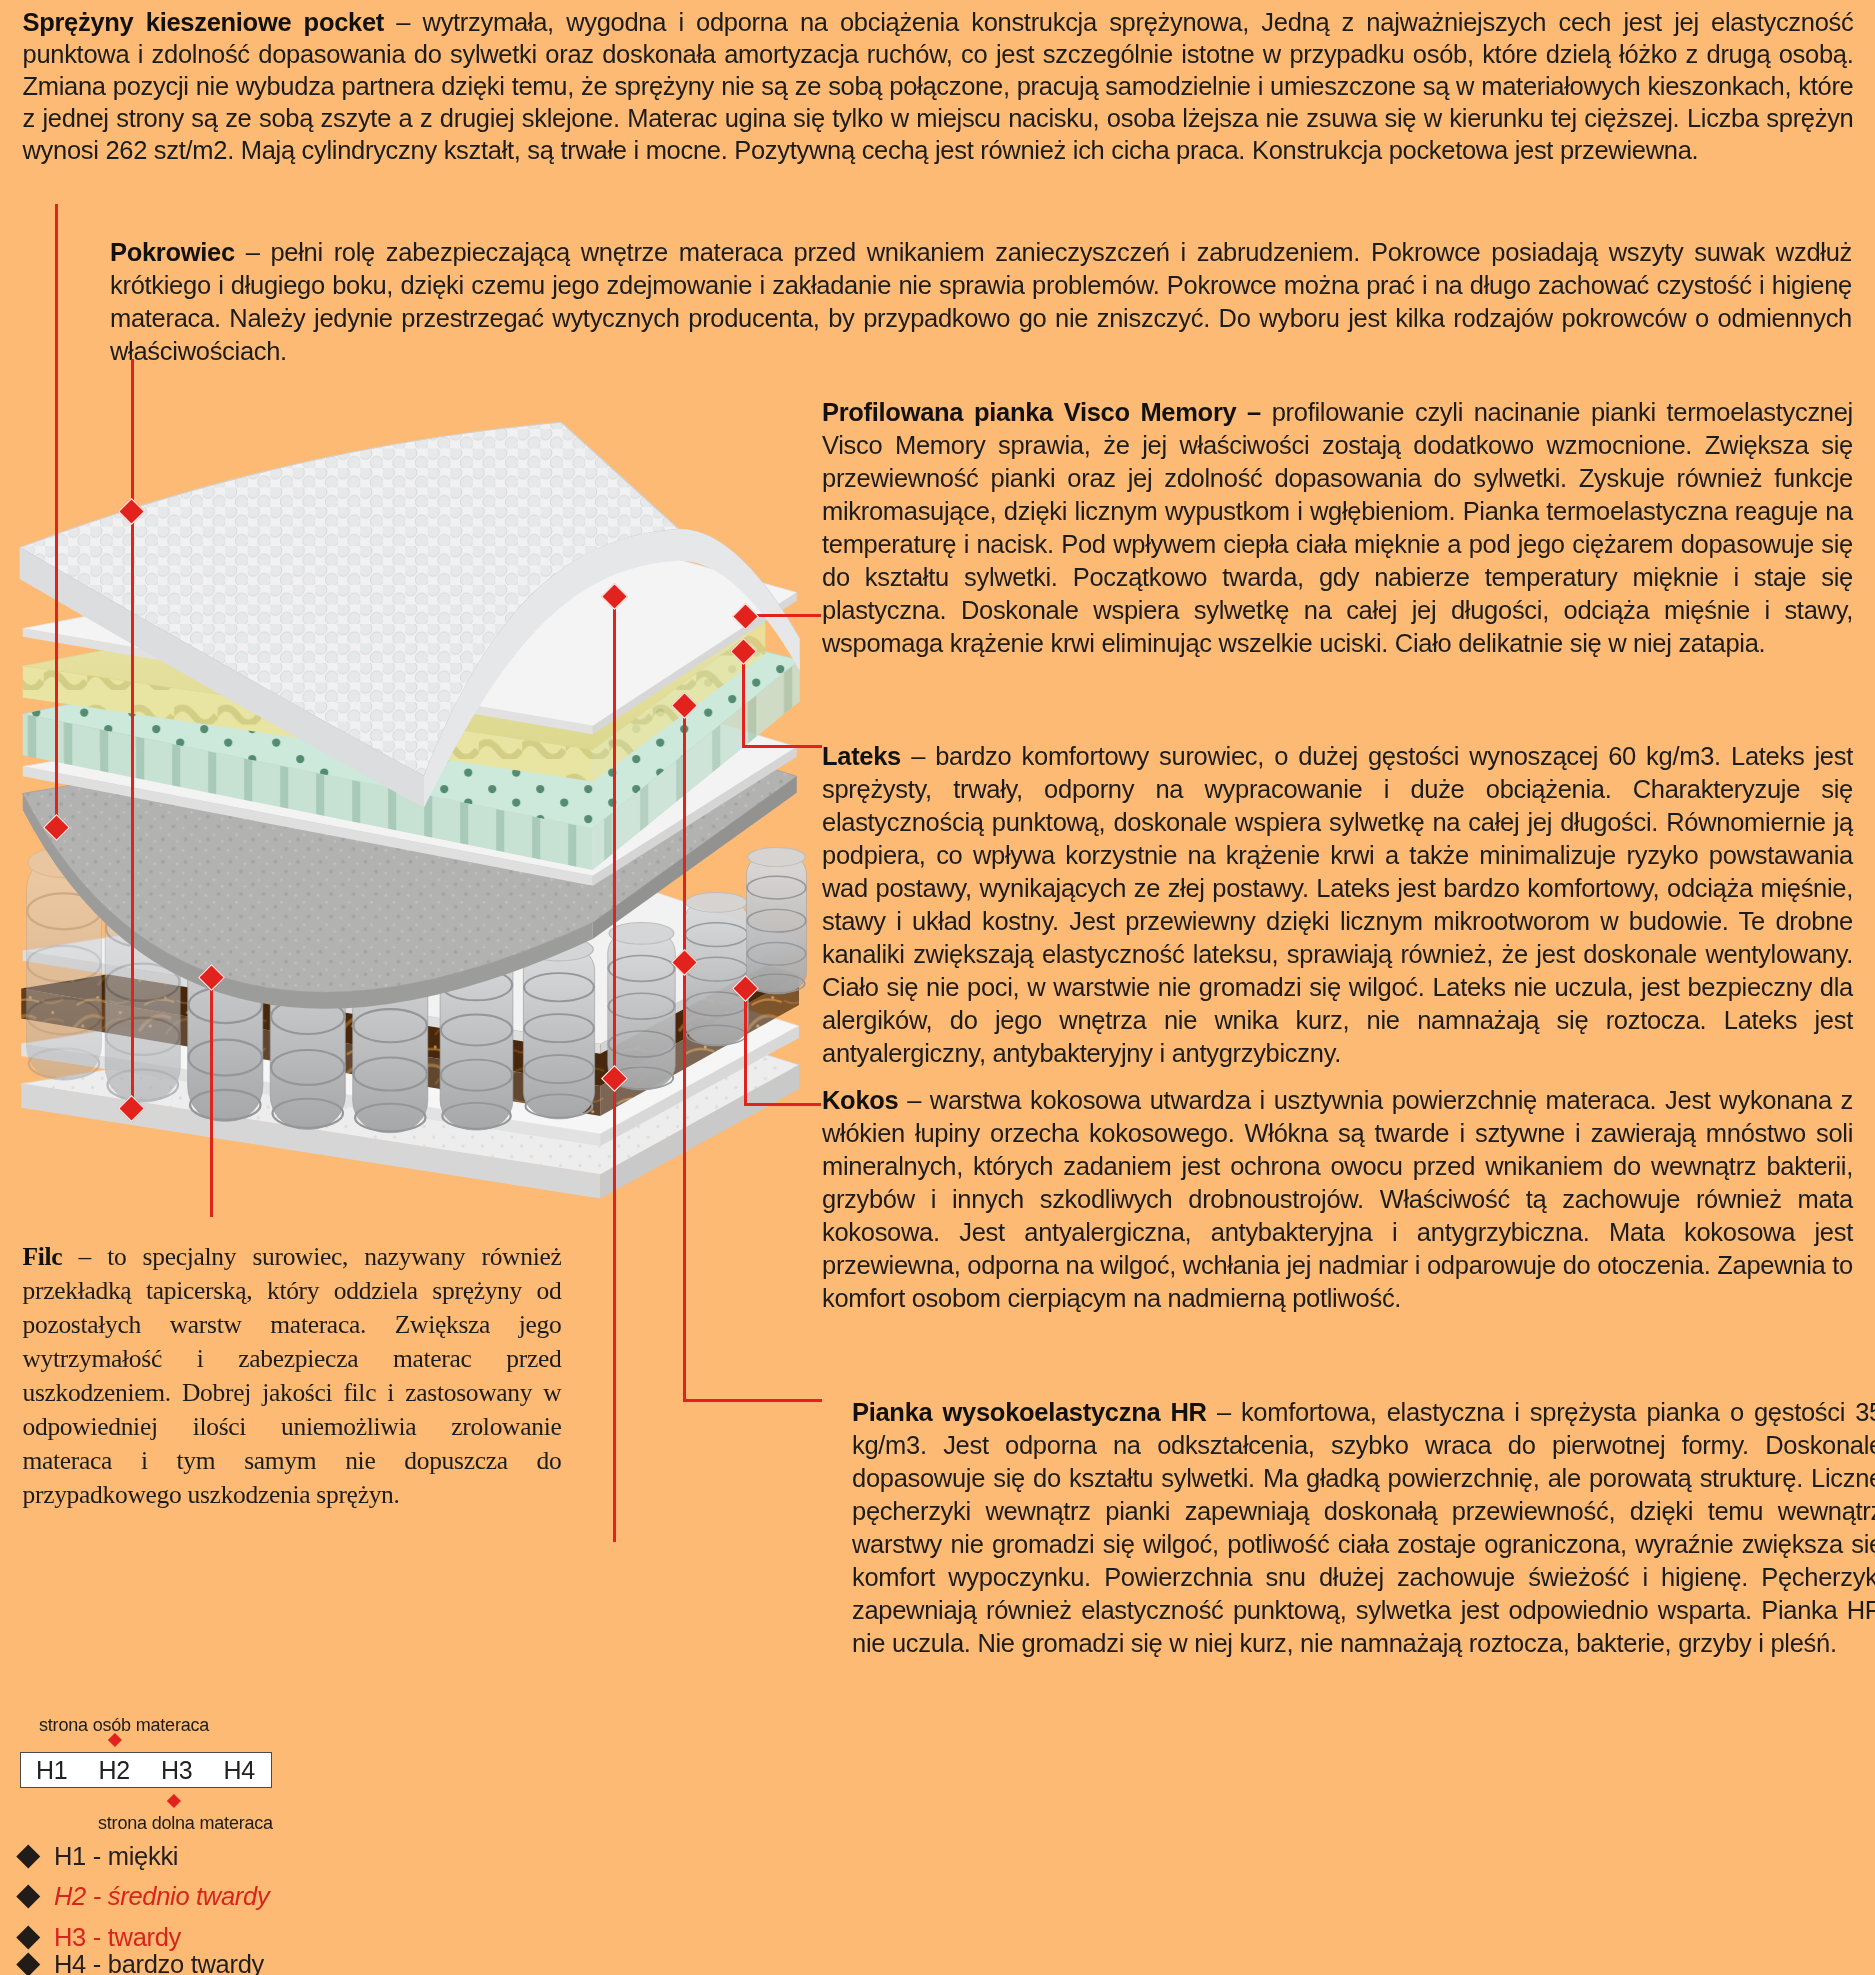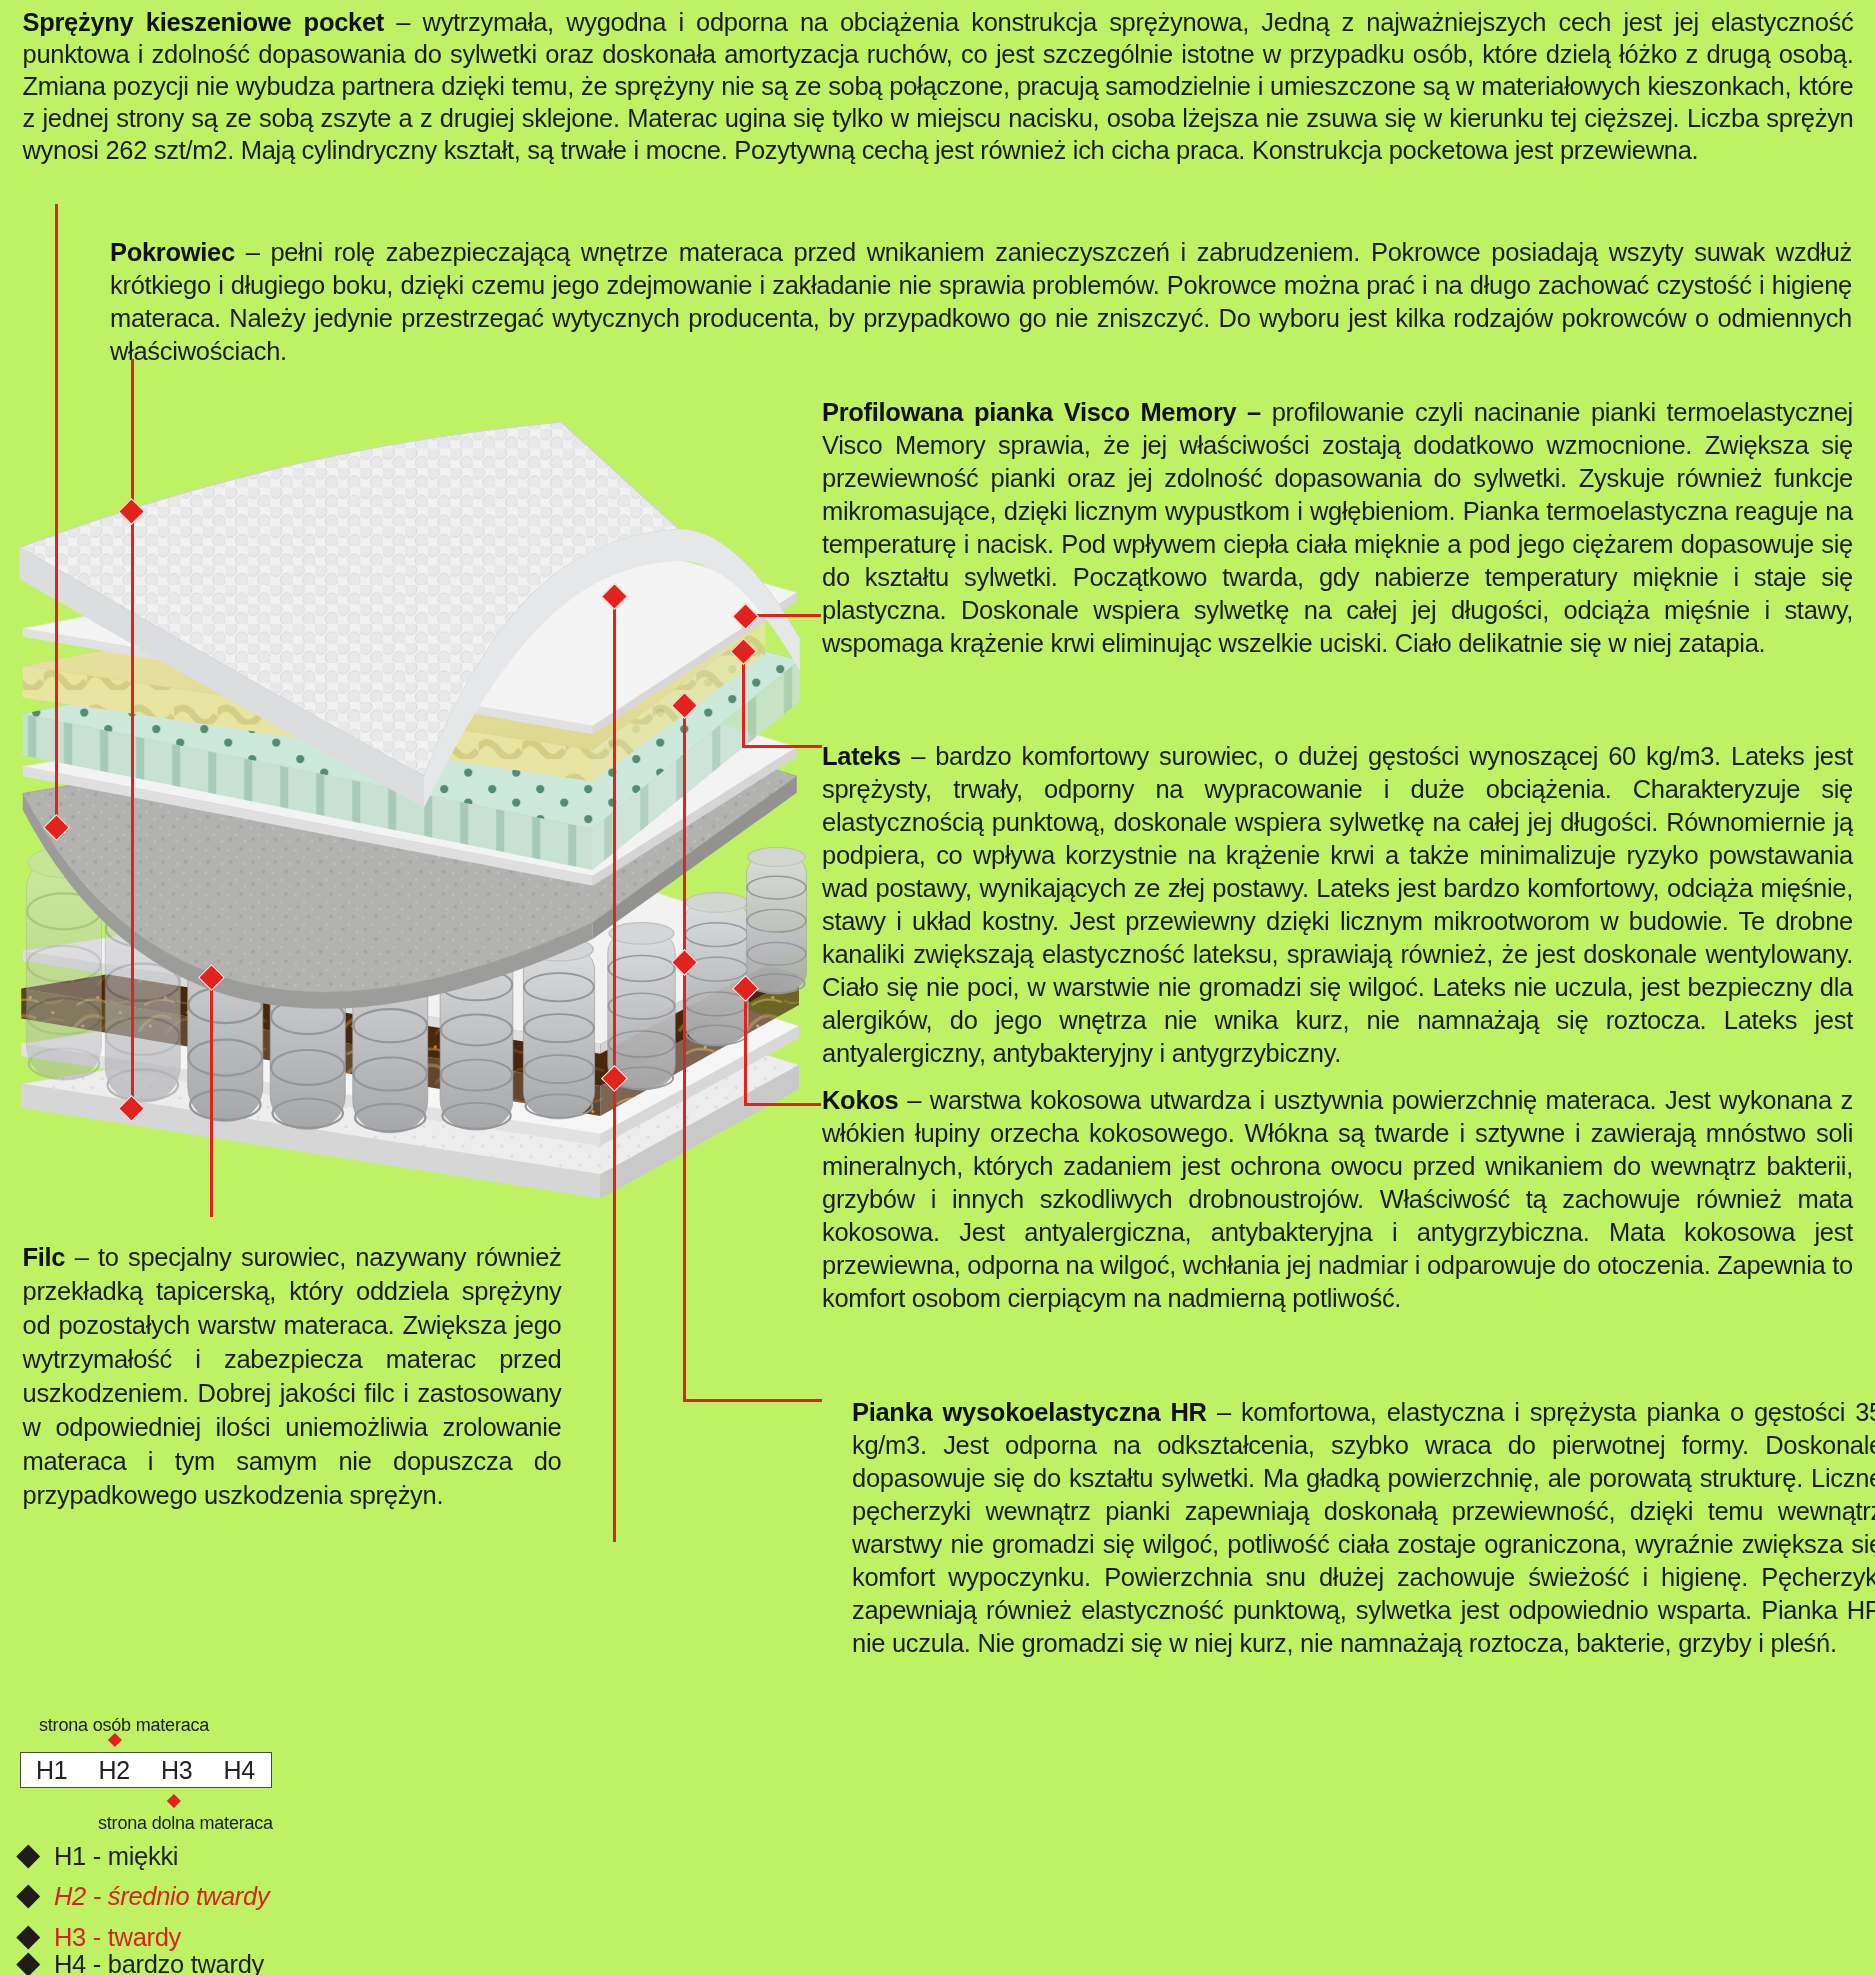--- a/index.html
+++ b/index.html
@@ -1,27 +1,27 @@
 <!DOCTYPE html>
 <html style="font-size:12px"><head>
 <meta charset="utf-8">
 <style>
   html,body{margin:0;padding:0;background:#fff;}
-  #canvas{position:relative;width:1876px;height:1975px;background:#bef264;overflow:hidden;
+  #canvas{position:relative;width:1876px;height:1975px;background:#fdba74;overflow:hidden;
           font-family:"Liberation Sans", sans-serif;color:#1c1c1c;}
   .para{position:absolute;margin:0;font-size:25.5px;line-height:33px;text-align:justify;
         letter-spacing:-0.3px;color:#1c1c1c;}
   .para b{font-weight:bold;color:#111;}
   #p-intro{left:22.5px;top:6px;width:1831px;line-height:32px;}
   #p-pokrowiec{left:110px;top:236px;width:1742px;}
   #p-visco{left:822px;top:396px;width:1031px;}
   #p-lateks{left:822px;top:740px;width:1031px;}
   #p-kokos{left:822px;top:1084px;width:1031px;}
   #p-hr{left:852px;top:1396px;width:1031px;}
-  #p-filc{left:22.5px;top:1240px;width:539px;line-height:34px;}
+  #p-filc{left:22.5px;top:1240px;width:539px;line-height:34px;font-family:Liberation Serif, serif;}
   #p-wlokno{left:22.5px;top:1547px;width:777px;line-height:34px;}
 
   
   .rline{position:absolute;background:#e2231d;z-index:5;}
   .rdiamond{position:absolute;width:17px;height:17px;background:#e2231d;border:1.5px solid #fdfdfd;
             transform:rotate(45deg);z-index:6;}
   .rdiamond-sm{position:absolute;width:9.8px;height:9.8px;background:#e2231d;transform:rotate(45deg);z-index:6;}
 
   
   .dlabel{position:absolute;font-size:18px;color:#1c1c1c;letter-spacing:-0.2px;}

